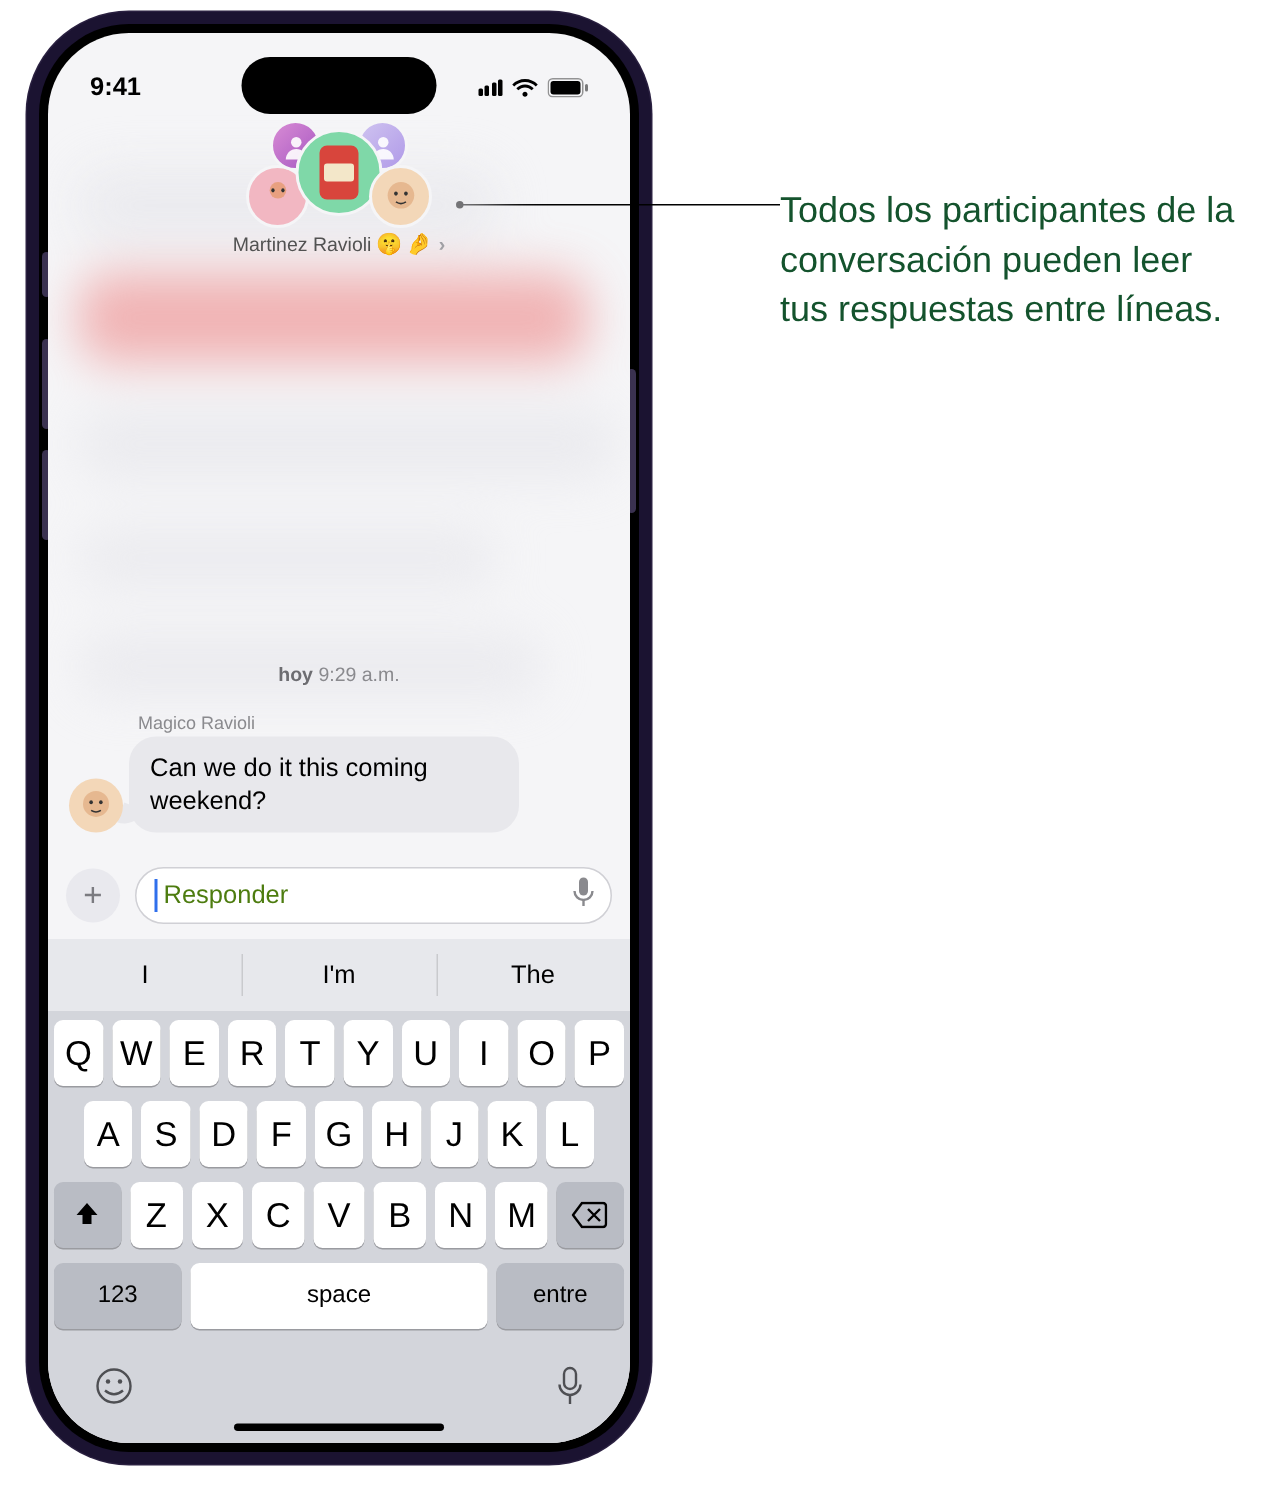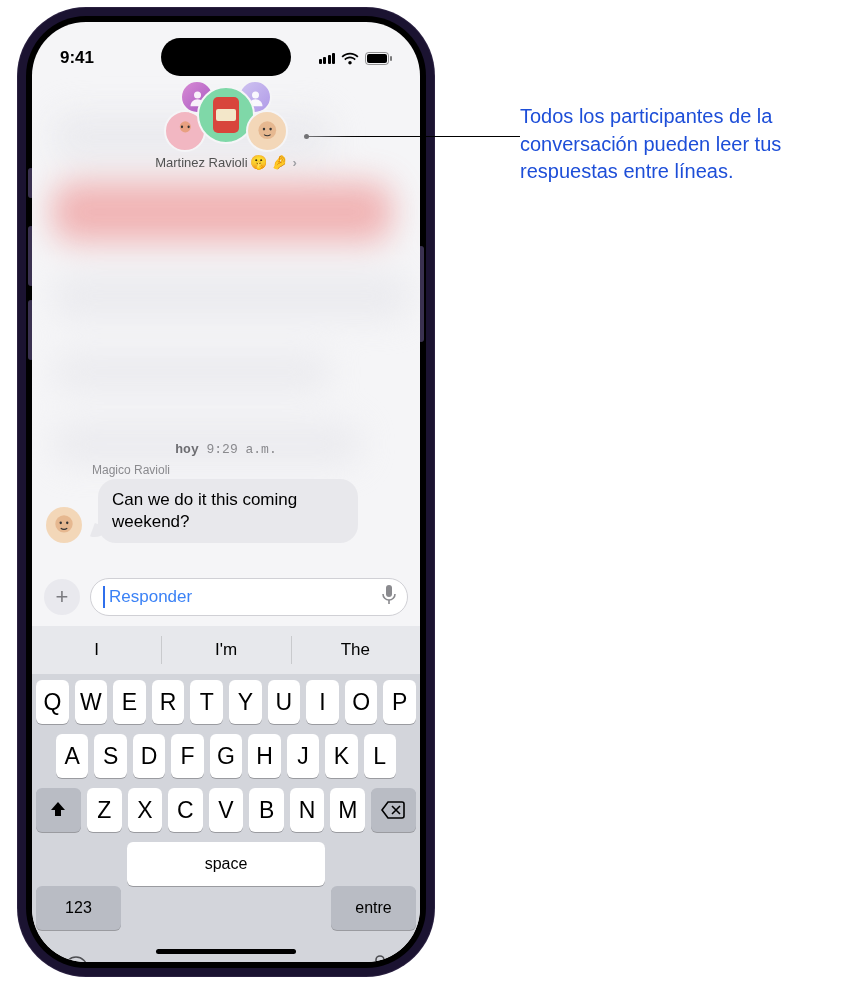--- a/index.html
+++ b/index.html
@@ -141,34 +141,33 @@
     position:absolute;
     left:0; right:0;
     top:0; bottom:0;
     z-index:10;
     padding-top: 420px;
   }
   .timestamp {
     text-align:center;
     font-size:13px;
     color:#8a8a8e;
-    margin-bottom:6px;
-    font-family:Liberation Mono, monospace;
+    margin-bottom:18px;
   }
   .timestamp strong { font-weight:600; color:#6d6d71;}
   .sender-name {
     font-size:12px;
     color:#8a8a8e;
     margin-left:60px;
     margin-bottom:2px;
   }
   .msg-row {
     display:flex;
     align-items:flex-end;
-    gap:16px;
+    gap:4px;
     padding: 0 14px 12px 14px;
   }
   .msg-avatar {
     width:36px; height:36px; border-radius:50%;
     background:#f3d7b8; flex:none;
     display:flex; align-items:center; justify-content:center;
   }
   .bubble {
     background:#e8e8ec;
     border-radius:18px;
@@ -216,21 +215,21 @@
     display:flex;
     align-items:center;
     padding:0 10px 0 12px;
     position:relative;
   }
   .cursor {
     width:2px; height:22px; background:#2f6fec; margin-right:4px;
     animation: blink 1s step-start infinite;
   }
   @keyframes blink { 50% { opacity:0; } }
-  .placeholder { color:#3b82f6; font-size:17px; }
+  .placeholder { color:#4d7c0f; font-size:17px; }
   .mic-inline { margin-left:auto; color:#8a8a8e; }
 
   
   .suggestions {
     position:absolute;
     top: 604px;
     left:0; right:0;
     height:48px;
     display:flex;
     z-index:20;
@@ -266,42 +265,42 @@
     box-shadow: 0 1px 0 #9a9ba0;
     display:flex; align-items:center; justify-content:center;
     font-size:23px;
     color:#000;
   }
   .krow.r2 { padding: 0 20px; }
   .krow.r3 .key.shift, .krow.r3 .key.backspace {
     background:#b9bcc4; flex:1.3;
   }
   .krow.r4 .key { font-size:16px; }
-  .krow.r4 .key.num, .krow.r4 .key.ret { background:#b9bcc4; flex:2.4;margin-top:44px; }
+  .krow.r4 .key.num, .krow.r4 .key.ret { background:#b9bcc4; flex:2.4; }
   .krow.r4 .key.space { flex:5.6; }
   .bottom-row {
     display:flex; justify-content:space-between;
     padding: 14px 26px 0 26px;
     color:#4e4f53;
   }
   .home-ind {
     position:absolute;
     bottom:8px; left:50%; transform:translateX(-50%);
     width:140px; height:5px; background:#000; border-radius:3px;
   }
 
   
   .callout {
     position:absolute;
     left: 520px;
-    top: 103px;
+    top: 124px;
     width: 310px;
-    font-size: 20px;
+    font-size: 24px;
     line-height:1.38;
-    color:#1d4ed8;
+    color:#14532d;
   }
   .callout-line {
     position:absolute;
     left:306px; top:136px;
     width:214px; height:1px;
     background:#000;
   }
   .callout-line::after{
     content:"";
     position:absolute; left:-2px; top:-2px;

